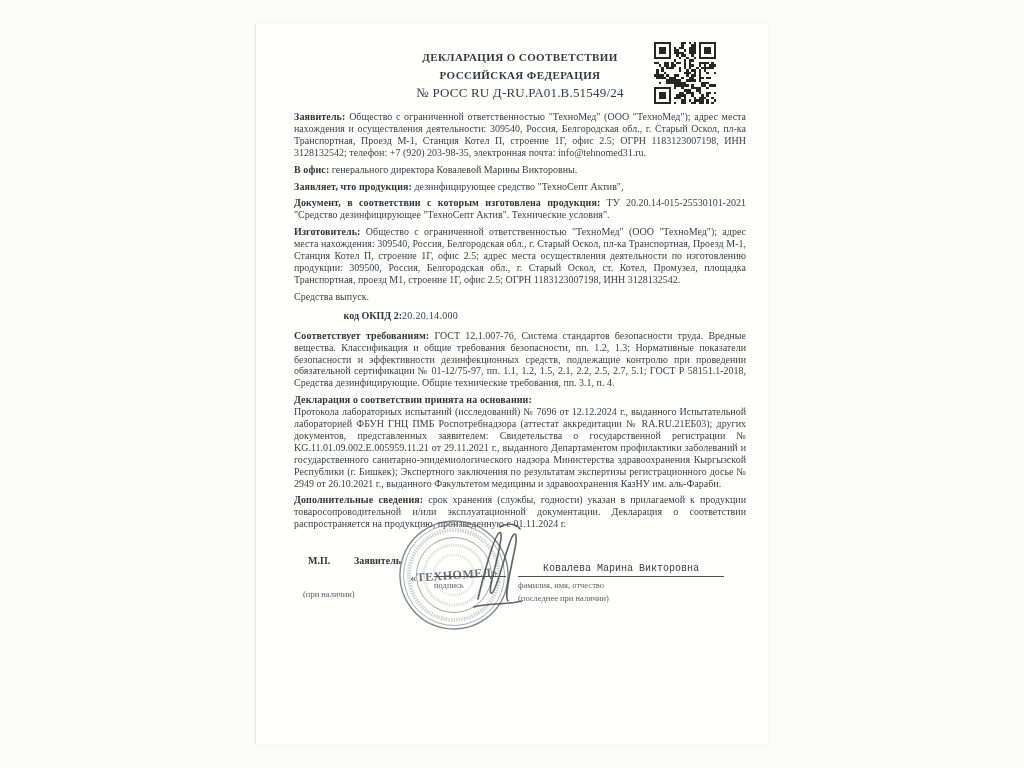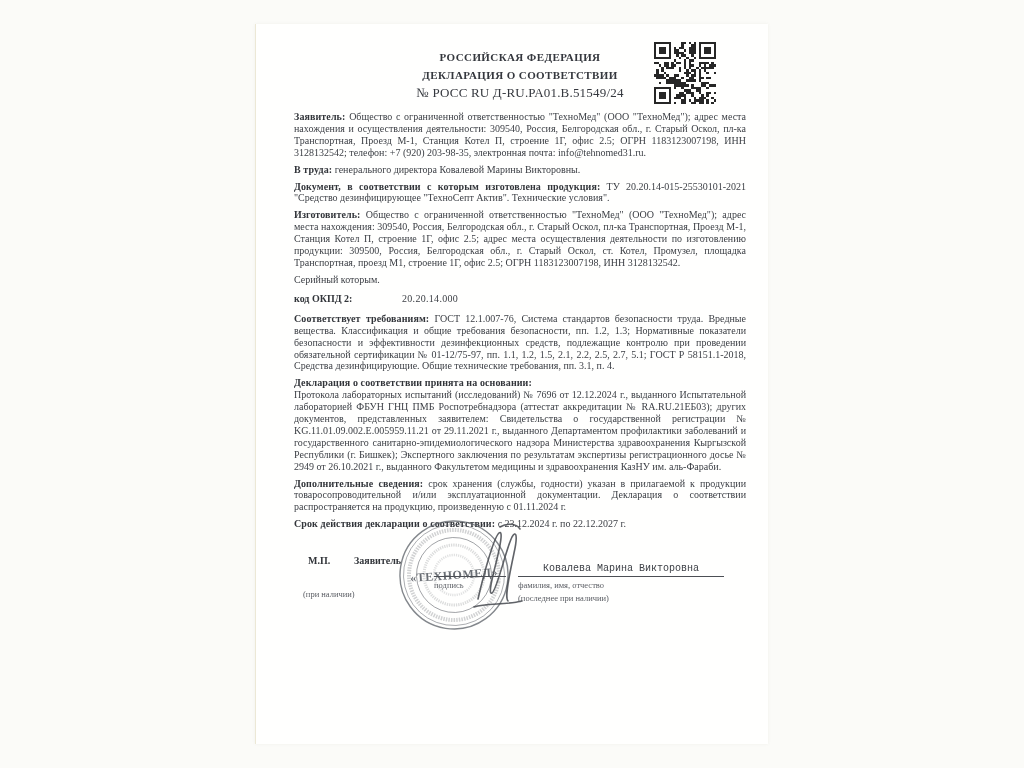--- a/index.html
+++ b/index.html
@@ -21,21 +21,21 @@
   .content p{margin:0 0 5px;text-align:justify;}
   b{color:#32353a;letter-spacing:.1px;}
   
   .doc-header{padding-top:24px;text-align:center;margin-bottom:9px;}
   .doc-header div{font-weight:bold;font-size:11px;line-height:18px;color:#35383e;letter-spacing:.4px;}
   .doc-header .doc-number{font-weight:normal;font-size:13px;letter-spacing:.2px;}
   
   .qr{position:absolute;left:398px;top:18px;width:62px;height:62px;}
   
   .codes{margin:3px 0 7px;}
-  .code-row{display:flex;line-height:15px;text-align:left;}
+  .code-row{display:flex;line-height:15px;text-align:right;}
   .code-label{font-weight:bold;width:108px;color:#32353a;}
   .code-value{letter-spacing:.3px;}
   
   .sig-area{position:relative;height:118px;margin-top:9px;}
   .sig-label{position:absolute;font-weight:bold;color:#32353a;}
   .mp{left:14px;top:16px;text-align:right;}
   .mp-note{position:absolute;left:9px;top:50px;font-size:8.5px;color:#5a5d63;}
   .applicant-word{left:60px;top:16px;}
   .sig-line{position:absolute;border-bottom:1px solid #4c4f55;height:0;}
   .line-left{left:140px;top:37px;width:72px;}
@@ -272,52 +272,52 @@
         <rect x="20" y="2" width="3" height="3" fill="#262626"></rect>
         <rect x="0" y="18" width="7" height="7" fill="#262626"></rect>
         <rect x="1" y="19" width="5" height="5" fill="#ffffff"></rect>
         <rect x="2" y="20" width="3" height="3" fill="#262626"></rect>
       </svg>
   </div>
 
   <div class="content">
 
     <div class="doc-header">
+      <div>ДЕКЛАРАЦИЯ О СООТВЕТСТВИИ</div>
       <div>РОССИЙСКАЯ ФЕДЕРАЦИЯ</div>
-      <div>ДЕКЛАРАЦИЯ О СООТВЕТСТВИИ</div>
       <div class="doc-number">№ РОСС RU Д-RU.РА01.В.51549/24</div>
     </div>
 
     <p><b>Заявитель:</b> <span>Общество с ограниченной ответственностью "ТехноМед" (ООО "ТехноМед"); адрес места нахождения и осуществления деятельности: 309540, Россия, Белгородская обл., г. Старый Оскол, пл-ка Транспортная, Проезд М-1, Станция Котел П, строение 1Г, офис 2.5; ОГРН 1183123007198, ИНН 3128132542; телефон: +7 (920) 203-98-35, электронная почта: info@tehnomed31.ru.</span></p>
 
-    <p><b>В труда:</b> <span>генерального директора Ковалевой Марины Викторовны.</span></p>
-
+    <p><b>В офис:</b> <span>генерального директора Ковалевой Марины Викторовны.</span></p>
+
+    <p><b>Заявляет, что продукция:</b> <span>дезинфицирующее средство "ТехноСепт Актив",</span></p>
 
     <p><b>Документ, в соответствии с которым изготовлена продукция:</b> <span>ТУ 20.20.14-015-25530101-2021 "Средство дезинфицирующее "ТехноСепт Актив". Технические условия".</span></p>
 
     <p><b>Изготовитель:</b> <span>Общество с ограниченной ответственностью "ТехноМед" (ООО "ТехноМед"); адрес места нахождения: 309540, Россия, Белгородская обл., г. Старый Оскол, пл-ка Транспортная, Проезд М-1, Станция Котел П, строение 1Г, офис 2.5; адрес места осуществления деятельности по изготовлению продукции: 309500, Россия, Белгородская обл., г. Старый Оскол, ст. Котел, Промузел, площадка Транспортная, проезд М1, строение 1Г, офис 2.5; ОГРН 1183123007198, ИНН 3128132542.</span></p>
 
-    <p>Серийный которым.</p>
+    <p>Средства выпуск.</p>
 
     <div class="codes">
       <div class="code-row">
         <span class="code-label">код ОКПД 2:</span>
         <span class="code-value">20.20.14.000</span>
       </div>
     </div>
 
     <p><b>Соответствует требованиям:</b> <span>ГОСТ 12.1.007-76, Система стандартов безопасности труда. Вредные вещества. Классификация и общие требования безопасности, пп. 1.2, 1.3; Нормативные показатели безопасности и эффективности дезинфекционных средств, подлежащие контролю при проведении обязательной сертификации № 01-12/75-97, пп. 1.1, 1.2, 1.5, 2.1, 2.2, 2.5, 2.7, 5.1; ГОСТ Р 58151.1-2018, Средства дезинфицирующие. Общие технические требования, пп. 3.1, п. 4.</span></p>
 
 
     <p><b>Декларация о соответствии принята на основании:</b><br>
     <span>Протокола лабораторных испытаний (исследований) № 7696 от 12.12.2024 г., выданного Испытательной лабораторией ФБУН ГНЦ ПМБ Роспотребнадзора (аттестат аккредитации № RA.RU.21ЕБ03); других документов, представленных заявителем: Свидетельства о государственной регистрации № KG.11.01.09.002.E.005959.11.21 от 29.11.2021 г., выданного Департаментом профилактики заболеваний и государственного санитарно-эпидемиологического надзора Министерства здравоохранения Кыргызской Республики (г. Бишкек); Экспертного заключения по результатам экспертизы регистрационного досье № 2949 от 26.10.2021 г., выданного Факультетом медицины и здравоохранения КазНУ им. аль-Фараби.</span></p>
 
     <p><b>Дополнительные сведения:</b> <span>срок хранения (службы, годности) указан в прилагаемой к продукции товаросопроводительной и/или эксплуатационной документации. Декларация о соответствии распространяется на продукцию, произведенную с 01.11.2024 г.</span></p>
 
-    <p><b>Срок действия декларации о соответствии:</b> <span>с 23.12.2024 г. по 22.12.2027 г.</span></p>
 
     <div class="sig-area">
       <span class="sig-label mp">М.П.</span>
       <span class="mp-note">(при наличии)</span>
       <span class="sig-label applicant-word">Заявитель</span>
 
       <div class="stamp">
         <svg width="116" height="116" viewBox="0 0 116 116">
           <g transform="rotate(9 58 58)" stroke="#5a5f66" fill="none">
             <circle cx="58" cy="58" r="54" stroke-width="1.4" opacity=".75"></circle>

